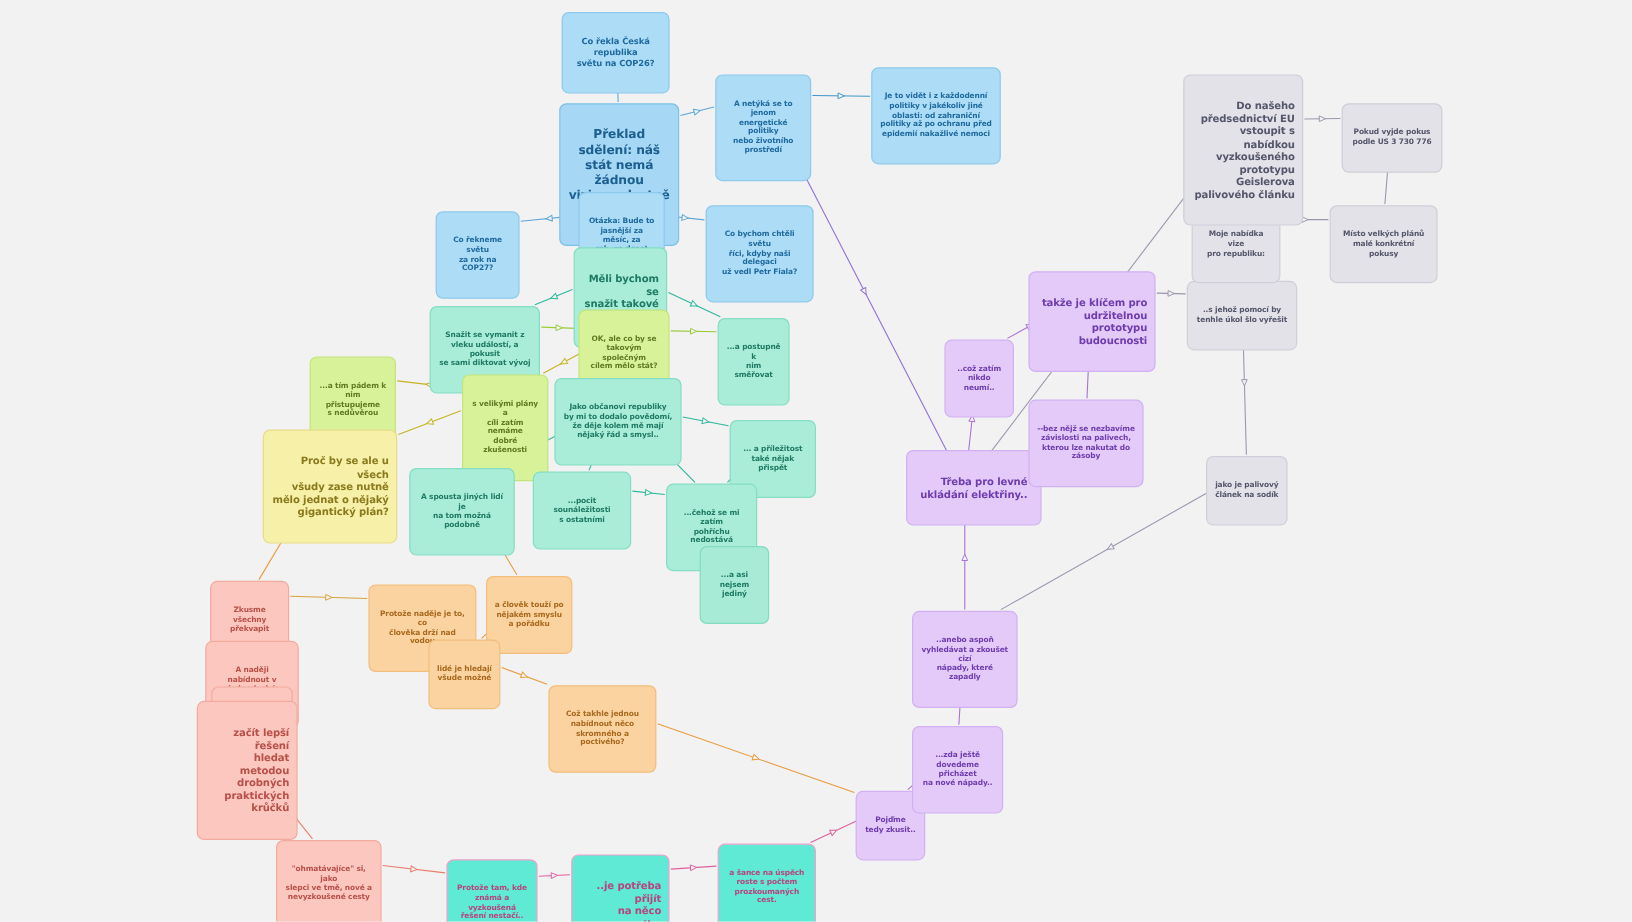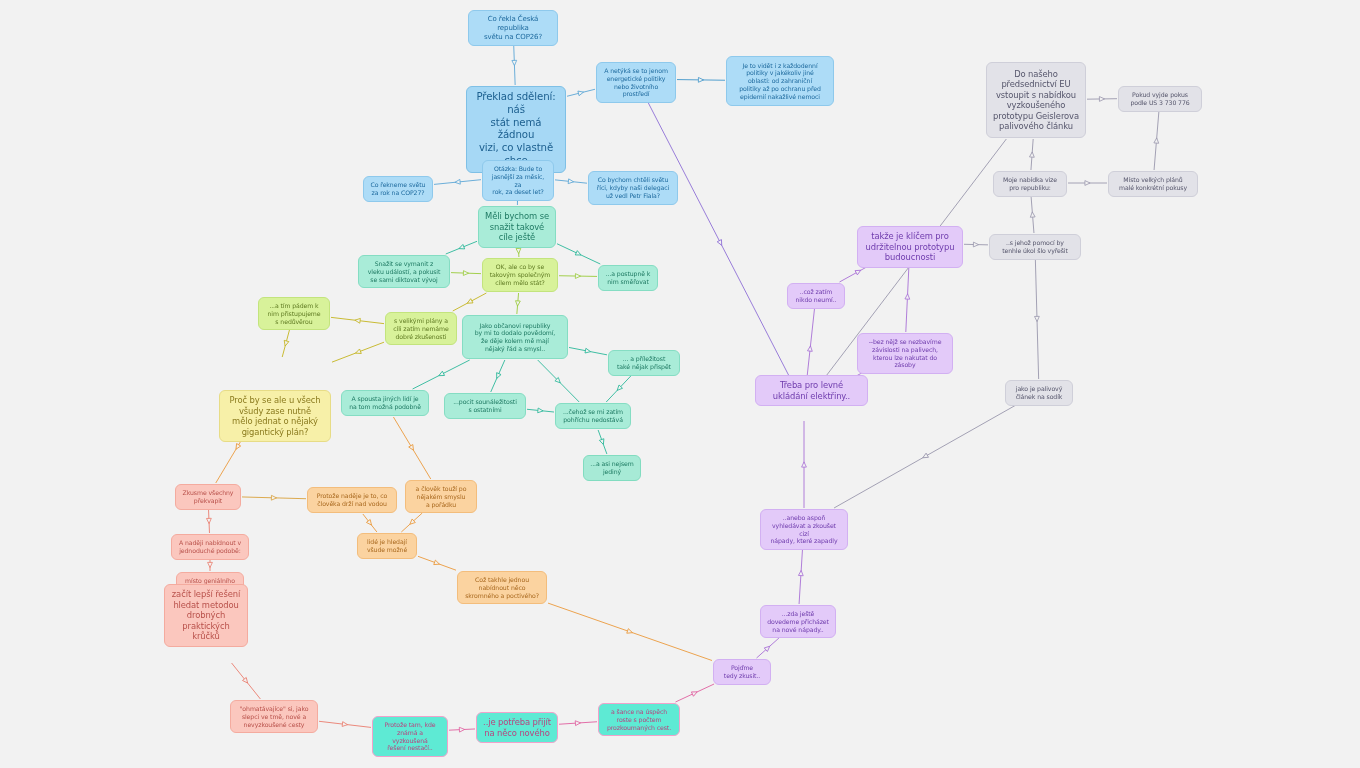--- a/index.html
+++ b/index.html
@@ -22,42 +22,42 @@
     width: 1360px; height: 768px;
     pointer-events: none;
   }
   .node {
     position: absolute;
     display: flex;
     align-items: center;
     justify-content: center;
     text-align: center;
     border-radius: 6px;
-    padding: 4px 6px;
+    padding: 20px 6px;
     line-height: 1.25;
-    font-weight: normal;
+    font-weight: bold;
     letter-spacing: -0.1px;
     white-space: pre-line;
   }
   
   .c-blue     { background:#addcf7; color:#1e6a9e; border:1px solid #8ec9ec; }
   .c-blue-d   { background:#a6d8f5; color:#1c5f8f; border:1px solid #7fc0e6; }
   .c-green    { background:#a9ecd8; color:#1f7a63; border:1px solid #85ddc3; }
   .c-lime     { background:#d8f29a; color:#5f7a22; border:1px solid #c3e47d; }
-  .c-yellow   { background:#f7f0a8; color:#8a7a1e; border:1px solid #e7dc86;margin-top:32px; }
+  .c-yellow   { background:#f7f0a8; color:#8a7a1e; border:1px solid #e7dc86; }
   .c-orange   { background:#fbd3a0; color:#a9691f; border:1px solid #f3bd7c; }
   .c-salmon   { background:#fbc7be; color:#b8504a; border:1px solid #f4ab9f; }
   .c-pink     { background:#5eead4; color:#b8447f; border:1px solid #f0a2cb; }
   .c-purple   { background:#e3caf9; color:#6f3cad; border:1px solid #d2b0f2; }
   .c-gray     { background:#e2e2e8; color:#55556b; border:1px solid #cfcfd9; }
   .c-mint     { background:#a7ead6; color:#1d7a62; border:1px solid #82dcc0; }
 
   .sz-xs { font-size: 6.2px; }
   .sz-s  { font-size: 7.0px; }
-  .sz-m  { font-size: 8.4px; }
+  .sz-m  { font-size: 8.4px; text-align: right; }
   .sz-l  { font-size: 10.2px; text-align: center; }
 </style>
 </head>
 <body>
 
 <div id="canvas">
   <svg id="edges" width="1360" height="768" viewBox="0 0 1360 768">
       <line x1="513.5714285714286" y1="41" x2="515.1428571428571" y2="85" stroke="#5ba6d6" stroke-width="0.9"></line>
       <path d="M -2.6 -2.4 L 2.6 0 L -2.6 2.4 Z" transform="translate(514.3571428571429,63) rotate(87.95459151111278)" fill="#f2f2f2" stroke="#5ba6d6" stroke-width="0.8"></path>
       <line x1="567" y1="96.25" x2="595" y2="89.25" stroke="#5ba6d6" stroke-width="0.9"></line>

